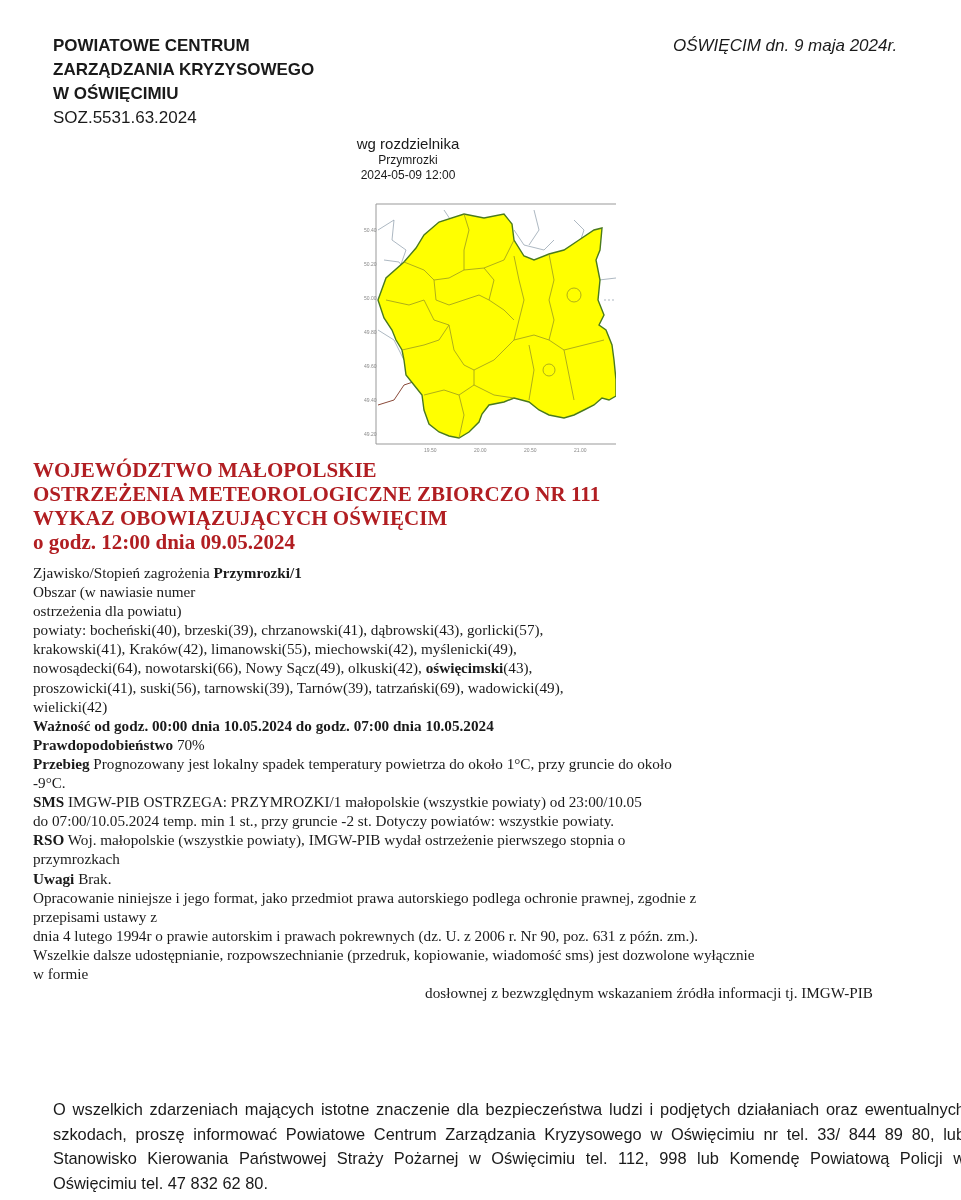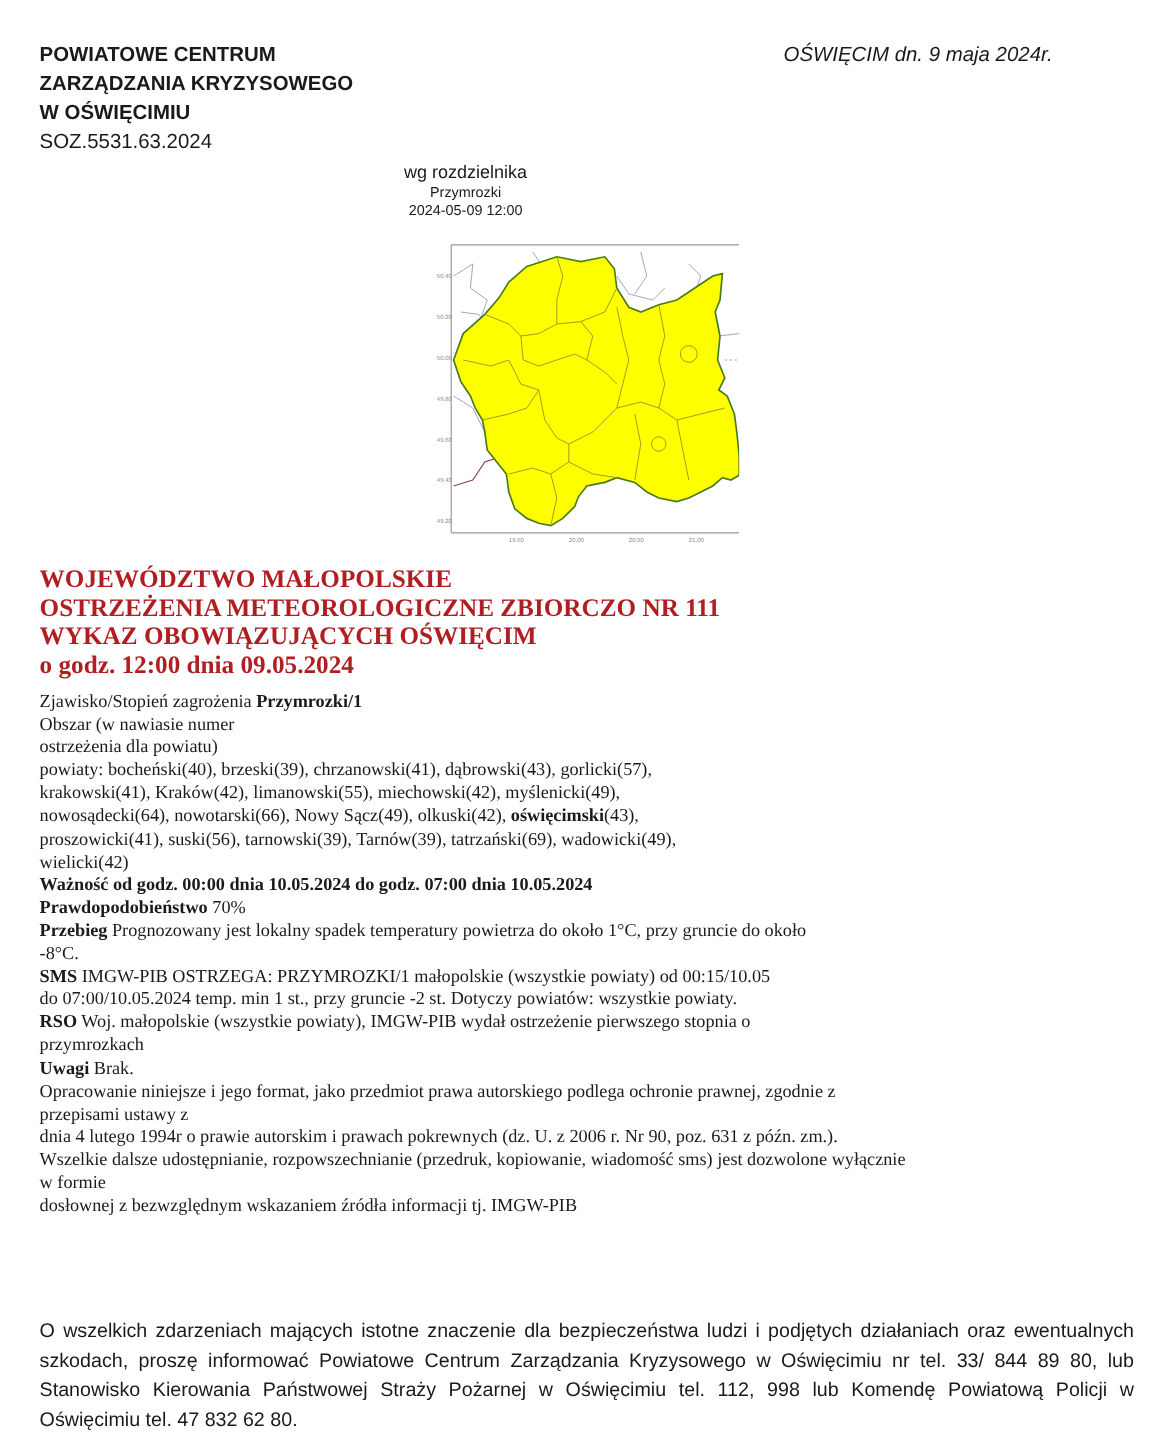--- a/index.html
+++ b/index.html
@@ -1,35 +1,35 @@
 <!DOCTYPE html>
 <html><head>
 <meta charset="utf-8">
 <style>
   html, body { margin: 0; padding: 0; background: #ffffff; }
   body { width: 961px; height: 1200px; position: relative; overflow: hidden; color: #1a1a1a; }
-  .sans { font-family: "Liberation Sans", "DejaVu Sans", sans-serif; }
-  .serif { font-family: "Liberation Serif", "DejaVu Serif", serif; margin-top: 12px; }
+  .sans { font-family: "Liberation Sans", "DejaVu Sans", sans-serif; margin-left: 20px; }
+  .serif { font-family: "Liberation Serif", "DejaVu Serif", serif; }
 
   .header-left { position: absolute; left: 33px; top: 34px; font-size: 17px; line-height: 24px; }
   .header-left .bold { font-weight: bold; }
   .header-right { position: absolute; left: 653px; top: 34px; font-size: 17px; line-height: 24px; font-style: italic; }
 
   .dist { position: absolute; left: 0; width: 776px; top: 135px; text-align: center; }
   .dist .l1 { font-size: 15px; line-height: 18px; }
   .dist .l2, .dist .l3 { font-size: 12px; line-height: 15px; }
 
   .map { position: absolute; left: 364px; top: 200px; width: 252px; height: 258px; }
 
   .headline { position: absolute; left: 33px; top: 458px; color: #b11e22; font-weight: bold; font-size: 21px; line-height: 24px; }
 
   .body { position: absolute; left: 33px; top: 563px; width: 910px; font-size: 15.2px; line-height: 19.1px; }
   .body p { margin: 0; }
   .body b { font-weight: bold; }
-  .body .center { text-align: left; padding-right: 70px; }
+  .body .center { text-align: right; padding-right: 70px; }
 
   .footer { position: absolute; left: 33px; top: 1097px; width: 912px; font-size: 16.4px; line-height: 24.5px; text-align: justify; }
 </style>
 </head>
 <body>
 
 <div class="header-left sans">
   <div class="bold">POWIATOWE CENTRUM</div>
   <div class="bold">ZARZĄDZANIA KRYZYSOWEGO</div>
   <div class="bold">W OŚWIĘCIMIU</div>
@@ -122,22 +122,22 @@
   <p>Obszar (w nawiasie numer</p>
   <p>ostrzeżenia dla powiatu)</p>
   <p>powiaty: bocheński(40), brzeski(39), chrzanowski(41), dąbrowski(43), gorlicki(57),</p>
   <p>krakowski(41), Kraków(42), limanowski(55), miechowski(42), myślenicki(49),</p>
   <p><span>nowosądecki(64), nowotarski(66), Nowy Sącz(49), olkuski(42), </span><b>oświęcimski</b><span>(43),</span></p>
   <p>proszowicki(41), suski(56), tarnowski(39), Tarnów(39), tatrzański(69), wadowicki(49),</p>
   <p>wielicki(42)</p>
   <p><b>Ważność od godz. 00:00 dnia 10.05.2024 do godz. 07:00 dnia 10.05.2024</b></p>
   <p><b>Prawdopodobieństwo</b><span> 70%</span></p>
   <p><b>Przebieg</b><span> Prognozowany jest lokalny spadek temperatury powietrza do około 1°C, przy gruncie do około</span></p>
-  <p>-8°C.</p>
-  <p><b>SMS</b><span> IMGW-PIB OSTRZEGA: PRZYMROZKI/1 małopolskie (wszystkie powiaty) od 00:15/10.05</span></p>
+  <p>-9°C.</p>
+  <p><b>SMS</b><span> IMGW-PIB OSTRZEGA: PRZYMROZKI/1 małopolskie (wszystkie powiaty) od 23:00/10.05</span></p>
   <p>do 07:00/10.05.2024 temp. min 1 st., przy gruncie -2 st. Dotyczy powiatów: wszystkie powiaty.</p>
   <p><b>RSO</b><span> Woj. małopolskie (wszystkie powiaty), IMGW-PIB wydał ostrzeżenie pierwszego stopnia o</span></p>
   <p>przymrozkach</p>
   <p><b>Uwagi</b><span> Brak.</span></p>
   <p>Opracowanie niniejsze i jego format, jako przedmiot prawa autorskiego podlega ochronie prawnej, zgodnie z</p>
   <p>przepisami ustawy z</p>
   <p>dnia 4 lutego 1994r o prawie autorskim i prawach pokrewnych (dz. U. z 2006 r. Nr 90, poz. 631 z późn. zm.).</p>
   <p>Wszelkie dalsze udostępnianie, rozpowszechnianie (przedruk, kopiowanie, wiadomość sms) jest dozwolone wyłącznie</p>
   <p>w formie</p>
   <p class="center">dosłownej z bezwzględnym wskazaniem źródła informacji tj. IMGW-PIB</p>

